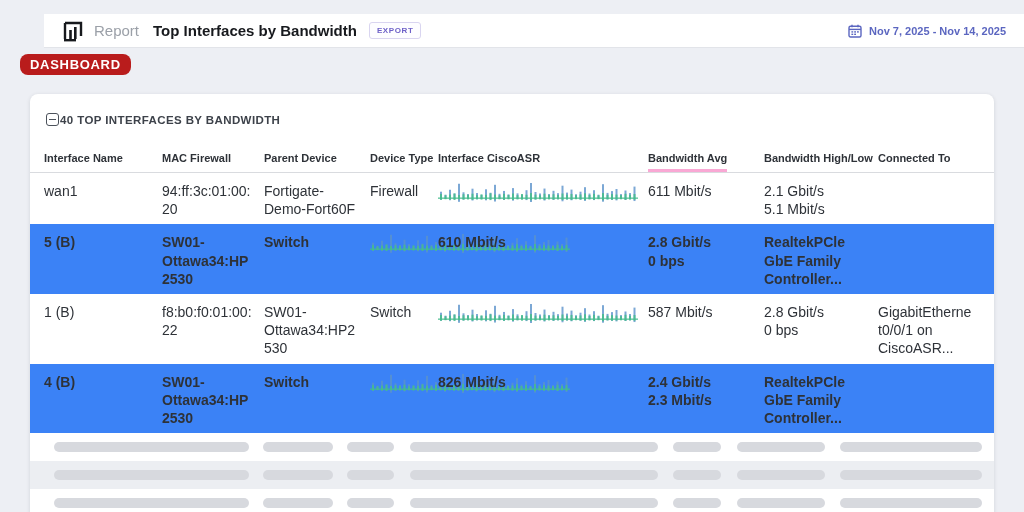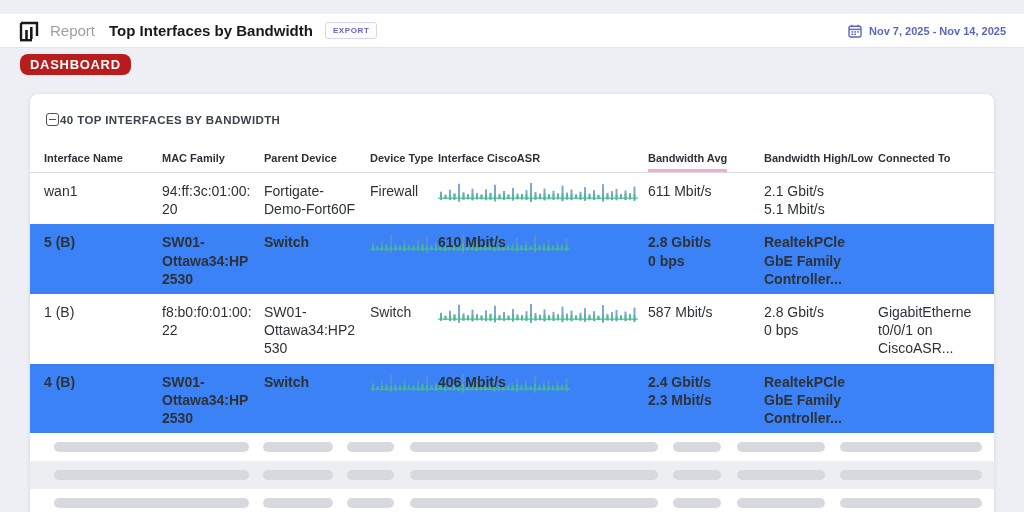--- a/index.html
+++ b/index.html
@@ -1,21 +1,21 @@
 <!DOCTYPE html>
 <html><head>
 <meta charset="utf-8">
 <style>
   * { margin:0; padding:0; box-sizing:border-box; }
   html,body { width:1024px; height:512px; overflow:hidden; }
   body { background:#edeff4; font-family:"Liberation Sans", sans-serif; color:#2e3238; }
 
   
   .topbar { margin-top:14px; height:34px; background:#ffffff; border-bottom:1px solid #e2e4e9;
-            display:flex; align-items:center; padding:0 18px 0 18px; }
+            display:flex; align-items:center; padding:0 18px 0 18px;margin-left:44px; }
   .logo { width:22px; height:22px; flex:0 0 auto; }
   .brand { color:#9ba0a8; font-size:15px; margin-left:10px; }
   .page-title { color:#17191d; font-size:15px; font-weight:bold; margin-left:14px; }
   .export-btn { margin-left:12px; font-size:8px; font-weight:bold; letter-spacing:.6px;
                 color:#6e61c8; border:1px solid #d9d5f0; border-radius:3px; background:#fdfdff;
                 padding:3px 7px; cursor:pointer; }
   .spacer { flex:1; }
   .date-range { display:flex; align-items:center; gap:7px; color:#5b66c0; font-size:11px;
                 font-weight:bold; cursor:pointer; }
   .cal-icon { width:14px; height:14px; }
@@ -90,21 +90,21 @@
 </div>
 
 <div class="card">
   <div class="panel-header">
     <span class="collapse-btn"></span>
     <span class="panel-title">40 TOP INTERFACES BY BANDWIDTH</span>
   </div>
 
   <div class="trow thead">
       <div class="th"><span>Interface Name</span></div>
-      <div class="th"><span>MAC Family</span></div>
+      <div class="th"><span>MAC Firewall</span></div>
       <div class="th"><span>Parent Device</span></div>
       <div class="th"><span>Device Type</span></div>
       <div class="th"><span>Interface CiscoASR</span></div>
       <div class="th sorted"><span>Bandwidth Avg</span></div>
       <div class="th"><span>Bandwidth High/Low</span></div>
       <div class="th"><span>Connected To</span></div>
     </div>
   <div id="tbody">
       <div class="trow drow">
         <div class="cell">wan1</div>
@@ -510,21 +510,21 @@
             <rect x="164" width="2" y="14.05" height="7.15" fill="#45bd8c" opacity="0.85"></rect>
             <rect x="168.5" width="2" y="15.76" height="4.68" fill="#45bd8c" opacity="0.85"></rect>
             <rect x="173" width="2" y="15.129999999999999" height="5.59" fill="#45bd8c" opacity="0.85"></rect>
             <rect x="177.5" width="2" y="15.58" height="4.9399999999999995" fill="#45bd8c" opacity="0.85"></rect>
             <rect x="182" width="2" y="16.12" height="4.16" fill="#45bd8c" opacity="0.85"></rect>
             <rect x="186.5" width="2" y="14.77" height="6.109999999999999" fill="#45bd8c" opacity="0.85"></rect>
             <rect x="191" width="2" y="15.85" height="4.55" fill="#45bd8c" opacity="0.85"></rect>
             <rect x="195.5" width="2" y="15.04" height="5.72" fill="#45bd8c" opacity="0.85"></rect>
           </svg>
         </div>
-        <div class="cell">406 Mbit/s</div>
+        <div class="cell">826 Mbit/s</div>
         <div class="cell">
           <div>2.4 Gbit/s</div>
           <div>2.3 Mbit/s</div>
         </div>
         <div class="cell">RealtekPCle GbE Family Controller...</div>
       </div>
     </div>
   <div id="skeleton">
       <div class="skrow">
         <div class="skbar" style="width: 195px; margin-right: 14px;"></div>

